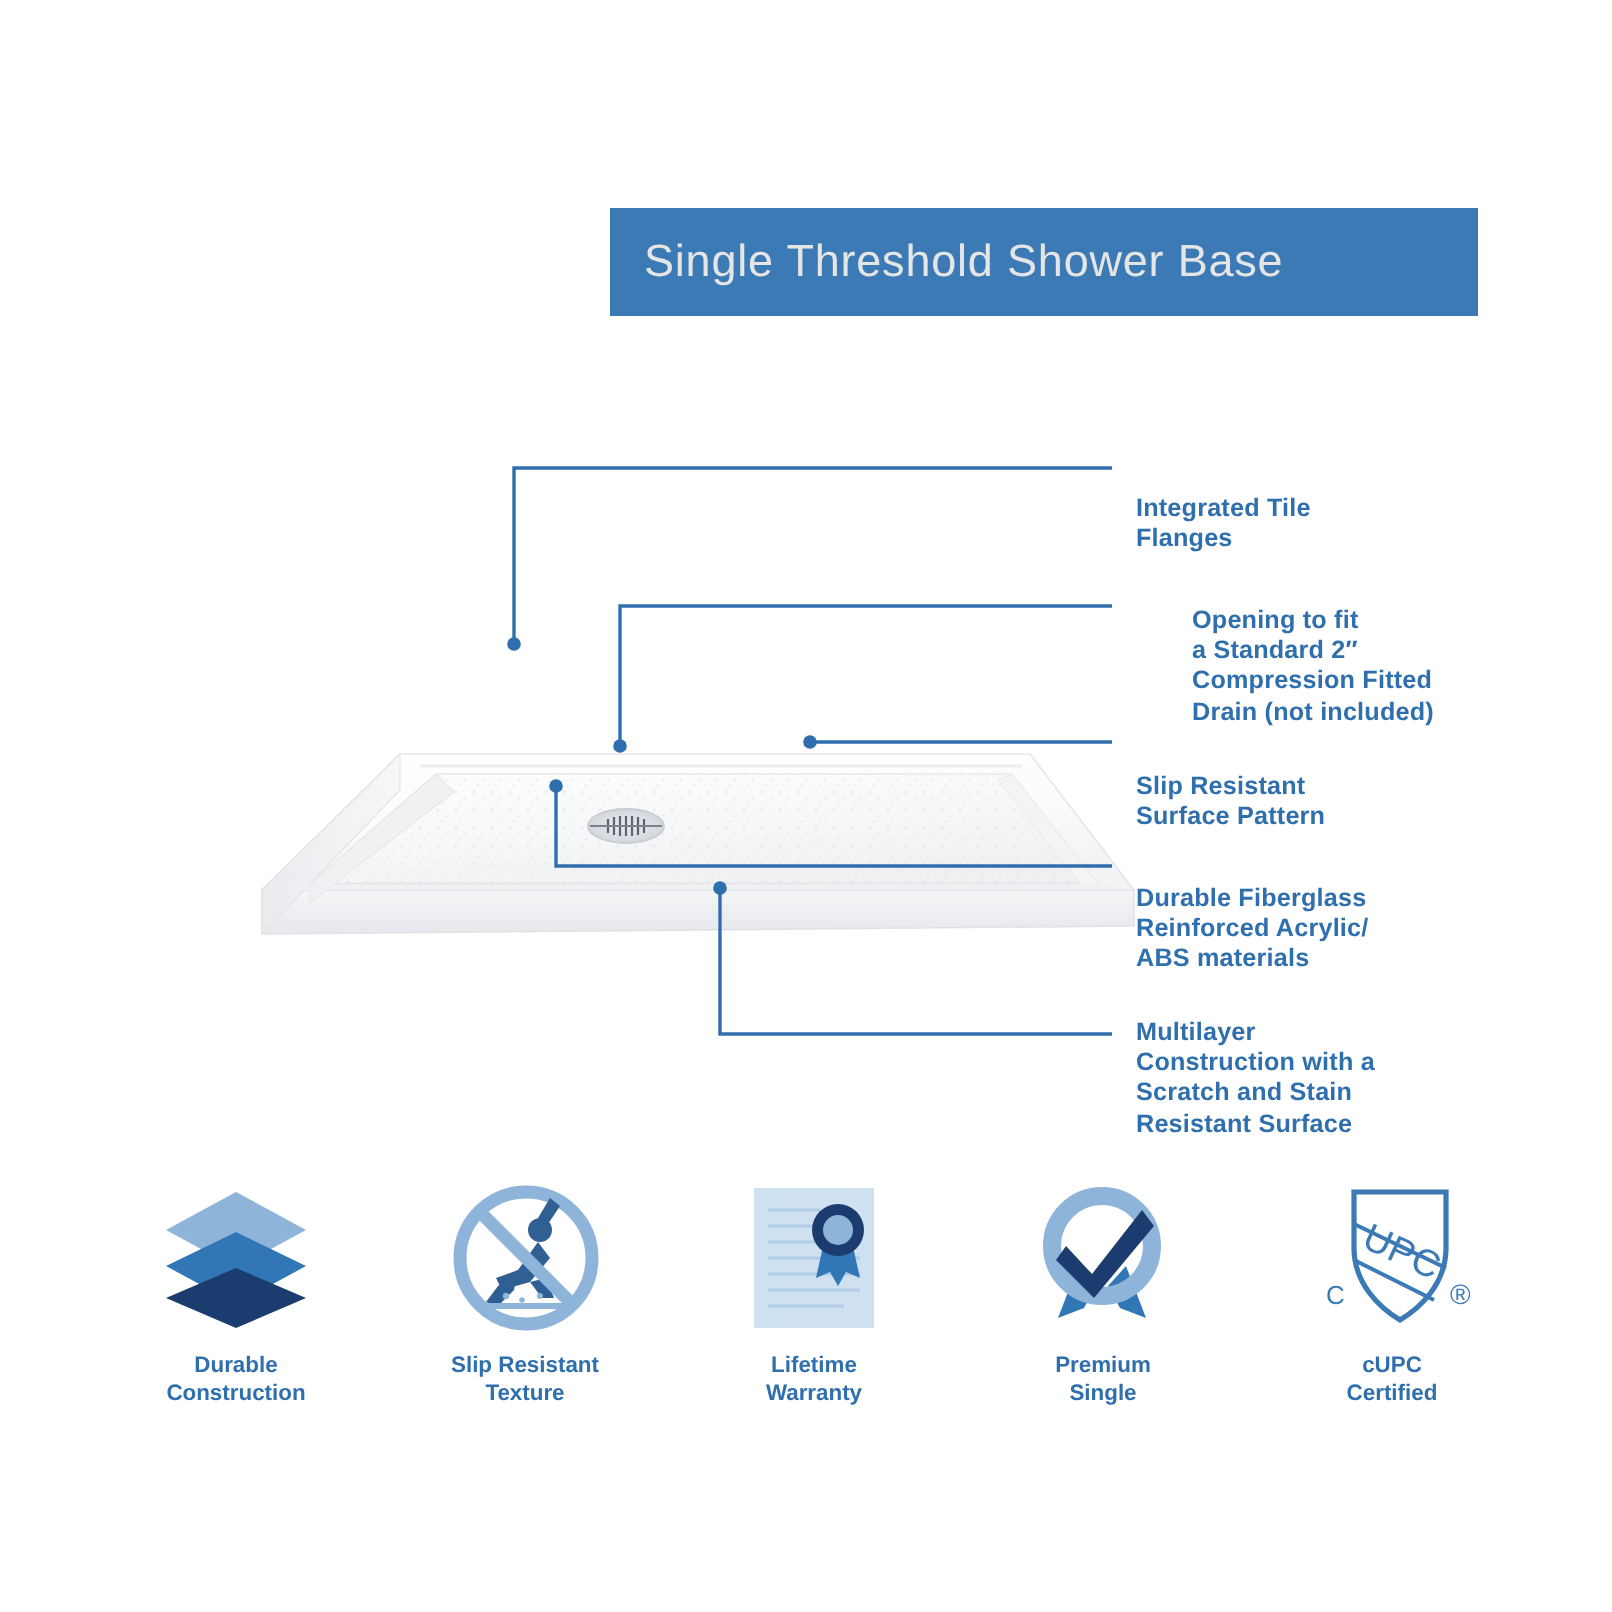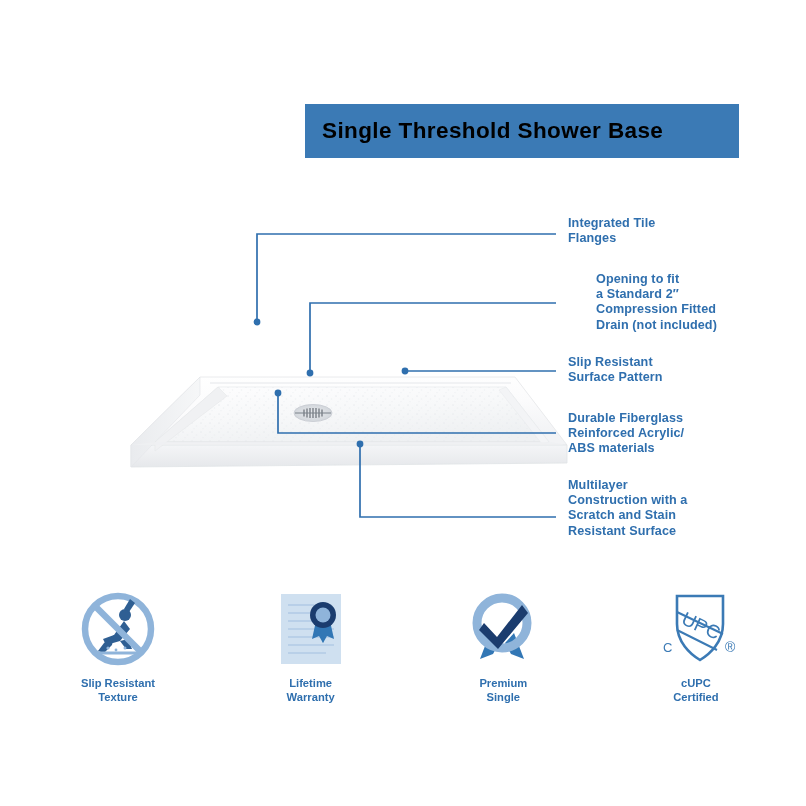--- a/index.html
+++ b/index.html
@@ -11,34 +11,34 @@
   }
   #stage{position:absolute;left:0;top:0;width:806px;height:806px;background:#fff;}
 
   
   .title-banner{
     position:absolute;left:305px;top:104px;width:434px;height:54px;
     background:#3b7ab5;display:flex;align-items:center;
     box-sizing:border-box;padding-left:17px;
   }
   .title-banner .title-text{
-    color:#000000;font-size:22.5px;font-weight:bold;letter-spacing:0.4px;
+    color:#e5e5e5;font-size:22.5px;font-weight:normal;letter-spacing:0.4px;
     white-space:nowrap;
   }
 
   
   #product{position:absolute;left:55px;top:295px;width:520px;height:200px;}
 
   
   #leaders{position:absolute;left:0;top:0;width:806px;height:806px;pointer-events:none;}
 
   
   .callout{
     position:absolute;color:#2f6fae;font-size:12.6px;font-weight:bold;
-    line-height:15.2px;letter-spacing:0.1px;white-space:pre-line;
+    line-height:15.2px;letter-spacing:0.1px;white-space:pre-line;margin-top:31px;
   }
 
   
   .features{
     position:absolute;left:62px;top:588px;width:690px;height:130px;
     display:flex;justify-content:space-between;align-items:flex-start;
   }
   .feature{width:112px;display:flex;flex-direction:column;align-items:center;}
   .feature .ficon{height:82px;display:flex;align-items:center;justify-content:center;}
   .feature .flabel{
@@ -141,20 +141,31 @@
   <div class="callout" style="left: 568px; top: 478px;">Multilayer
 Construction with a
 Scratch and Stain
 Resistant Surface</div>
   <div class="callout" style="left: 568px; top: 411px;">Durable Fiberglass
 Reinforced Acrylic/
 ABS materials</div>
 
   <div class="features">
 
+    <div class="feature">
+      <div class="ficon">
+        <svg width="78" height="74" viewBox="0 0 78 74">
+          <polygon points="39,4 74,23 39,42 4,23" fill="#8fb4da"></polygon>
+          <polygon points="39,24 74,41 39,60 4,41" fill="#3277b5"></polygon>
+          <polygon points="39,42 74,57 39,72 4,57" fill="#1b3c6e"></polygon>
+        </svg>
+      </div>
+      <div class="flabel">Durable
+Construction</div>
+    </div>
 
 
     <div class="feature">
       <div class="ficon">
         <svg width="76" height="76" viewBox="0 0 76 76">
           <circle cx="38" cy="38" r="33" fill="none" stroke="#8fb4da" stroke-width="6.5"></circle>
 
           <circle cx="45" cy="24" r="6" fill="#2f5f93"></circle>
           <path d="M44 30 L34 44 L23 48 L26 54 L40 50 L50 38 Z" fill="#2f5f93"></path>
           <path d="M44 18 L50 8 L55 12 L49 21 Z" fill="#2f5f93"></path>

